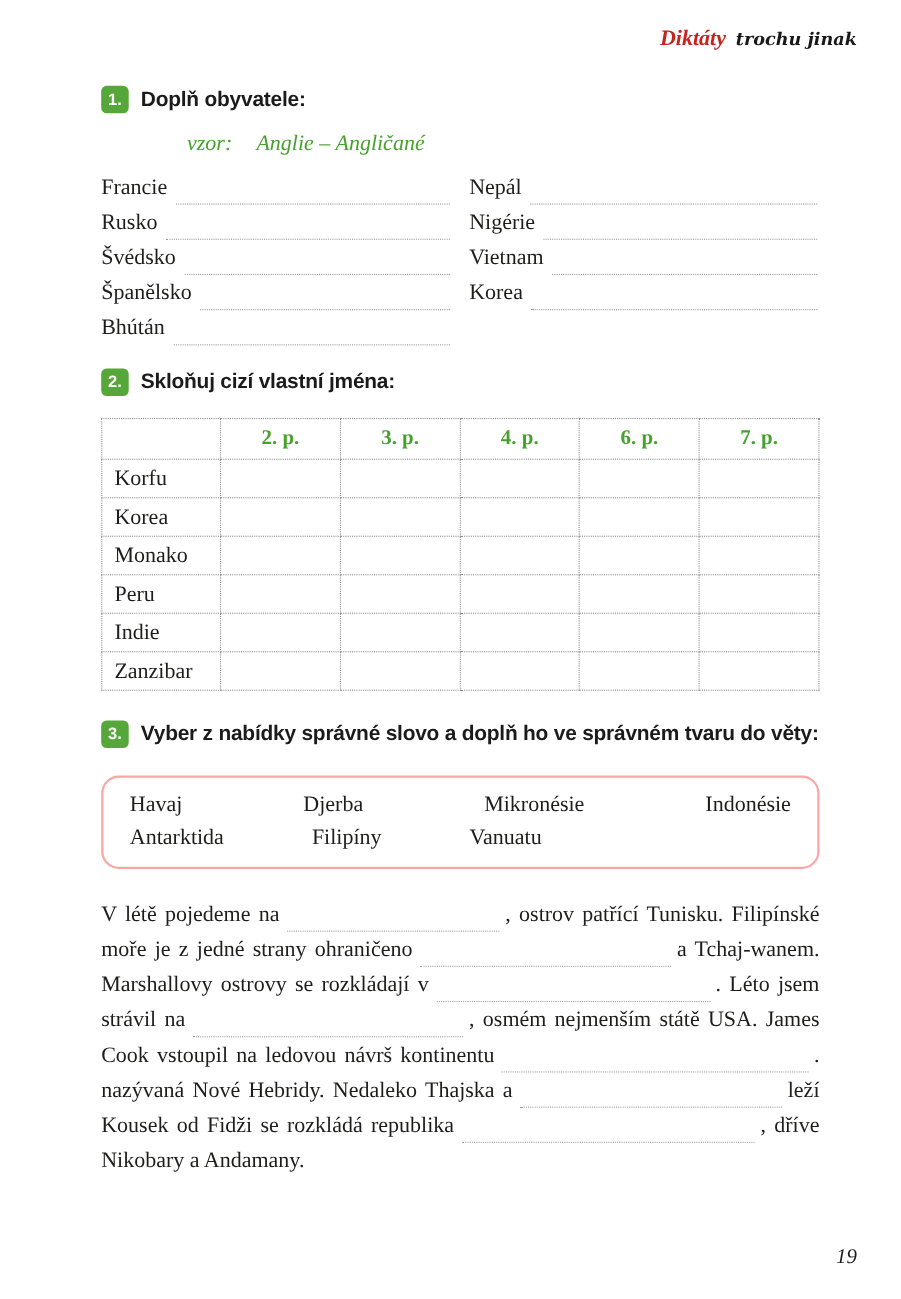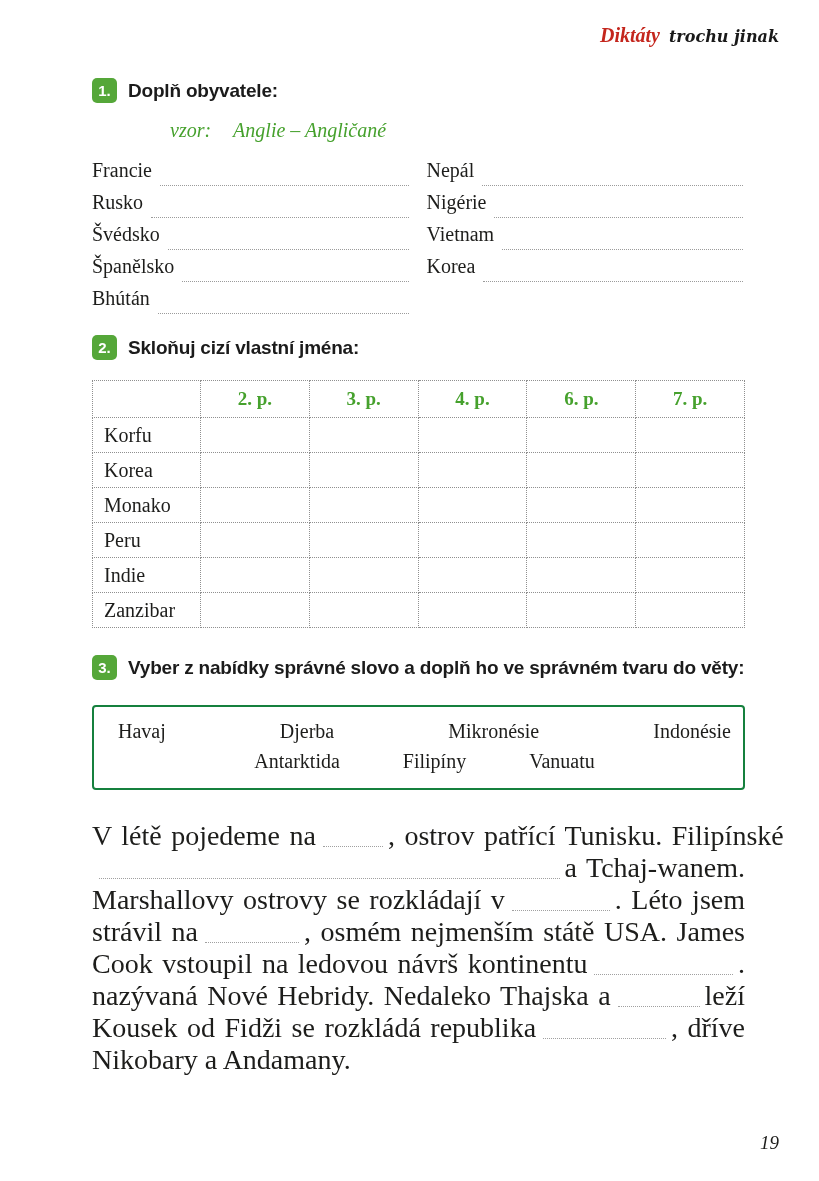--- a/index.html
+++ b/index.html
@@ -121,44 +121,44 @@
   .row-label {
     font-size: 20px;
     vertical-align: middle;
     padding-left: 11px;
     white-space: nowrap;
   }
 
   
   .word-bank {
     margin-top: 25px;
-    border: 2px solid #15803d;
-    border-radius: 4px;
-    padding: 13px 12px 15px 24px;
+    border: 2px solid #fca5a5;
+    border-radius: 16px;
+    padding: 13px 24px 15px 24px;
   }
   .wb-row {
     display: flex;
     align-items: baseline;
     font-size: 20px;
   }
   .wb-row1 { justify-content: space-between; }
-  .wb-row2 { justify-content: center; column-gap: 63px; margin-top: 7px; }
+  .wb-row2 { column-gap: 80px; margin-top: 7px; }
   .wb-word { white-space: nowrap; }
 
   .para {
     position: absolute;
     left: 92px;
     top: 820px;
     width: 653px;
   }
   .p-line {
     display: flex;
     align-items: baseline;
     height: 32px;
-    font-size: 28px;
+    font-size: 20px;
   }
   .p-line .seg { white-space: nowrap; word-spacing: 2.5px; }
   .line-plain .seg { word-spacing: normal; }
   .blank {
     flex: 1 1 auto;
     align-self: flex-end;
     height: 12px;
     margin: 0 5px 5px 7px;
     border-bottom: 1.5px dotted #a0a0a0;
     min-width: 60px;
@@ -331,20 +331,21 @@
     </div>
   </section>
 
   <div class="para">
     <div class="p-line">
       <span class="seg">V létě pojedeme na</span>
       <span class="blank"></span>
       <span class="seg">, ostrov patřící Tunisku. Filipínské</span>
     </div>
     <div class="p-line">
+      <span class="seg">moře je z jedné strany ohraničeno</span>
       <span class="blank"></span>
       <span class="seg">a Tchaj-wanem.</span>
     </div>
     <div class="p-line">
       <span class="seg">Marshallovy ostrovy se rozkládají v</span>
       <span class="blank"></span>
       <span class="seg">. Léto jsem</span>
     </div>
     <div class="p-line">
       <span class="seg">strávil na</span>

